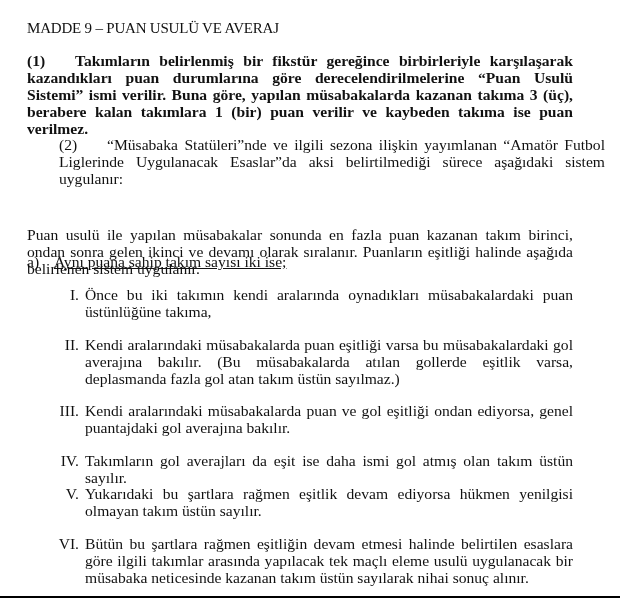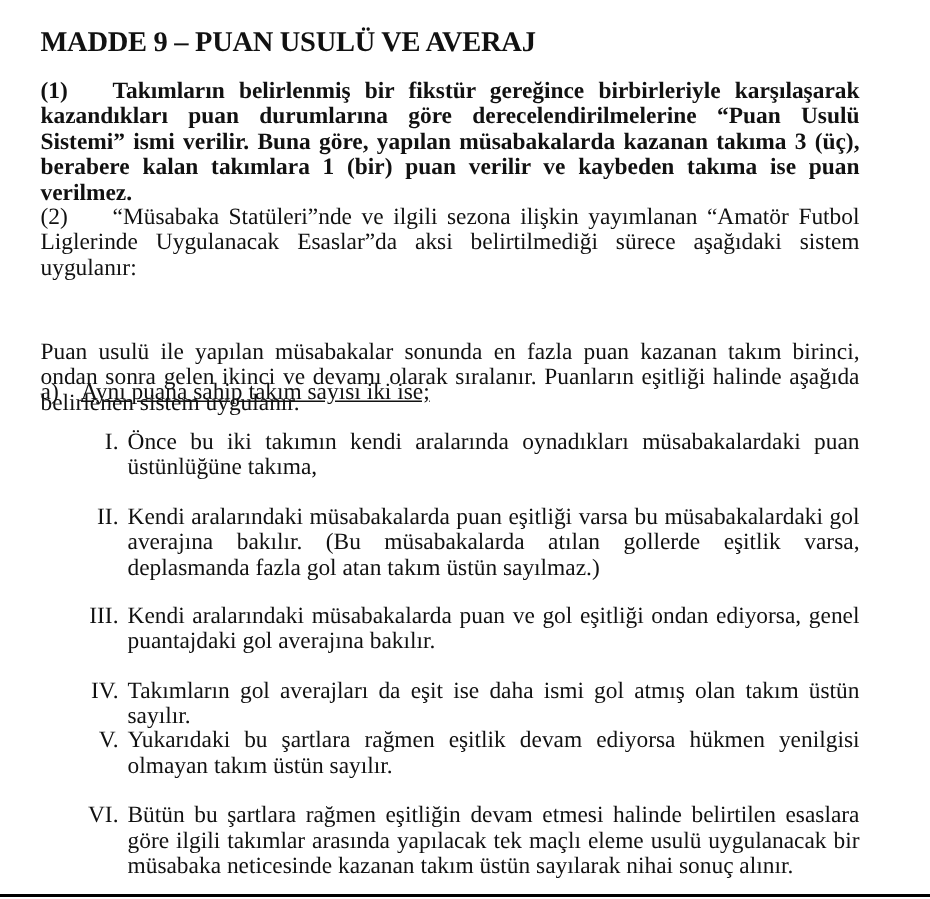--- a/index.html
+++ b/index.html
@@ -6,21 +6,21 @@
   body {
     width: 620px; height: 599px; overflow: hidden;
     background: #ffffff; color: #111111;
     font-family: "Liberation Serif", "DejaVu Serif", serif;
     font-size: 15.6px; line-height: 17px;
     position: relative;
   }
   .page { position: absolute; left: 27px; top: 0; width: 546px; }
   .title {
     position: absolute; top: 20px; left: 0;
-    font-weight: bold; font-size: 19px; letter-spacing: -0.2px;
+    font-weight: normal; font-size: 15px; letter-spacing: -0.2px;
   }
   .para { position: absolute; left: 0; width: 546px; text-align: justify; }
   .para .num { display: inline-block; width: 48px; }
   .item {
     position: absolute; left: 0; width: 546px;
   }
   .item .roman {
     position: absolute; left: 0; width: 52px; text-align: right;
   }
   .item .text {
@@ -35,21 +35,21 @@
 </head>
 <body>
 
 <div class="page">
   <div class="title">MADDE 9 – PUAN USULÜ VE AVERAJ</div>
 
   <div class="para" style="top:52px;font-weight:bold;">
     <span class="num">(1)</span><span>Takımların belirlenmiş bir fikstür gereğince birbirleriyle karşılaşarak kazandıkları puan durumlarına göre derecelendirilmelerine “Puan Usulü Sistemi” ismi verilir. Buna göre, yapılan müsabakalarda kazanan takıma 3 (üç), berabere kalan takımlara 1 (bir) puan verilir ve kaybeden takıma ise puan verilmez.</span>
   </div>
 
-  <div class="para" style="top:136px;">
+  <div class="para" style="top:136px;margin-left:32px;">
     <span class="num">(2)</span><span>“Müsabaka Statüleri”nde ve ilgili sezona ilişkin yayımlanan “Amatör Futbol Liglerinde Uygulanacak Esaslar”da aksi belirtilmediği sürece aşağıdaki sistem uygulanır:</span>
   </div>
 
   <div class="para" style="top:186px;margin-top:40px;">Puan usulü ile yapılan müsabakalar sonunda en fazla puan kazanan takım birinci, ondan sonra gelen ikinci ve devamı olarak sıralanır. Puanların eşitliği halinde aşağıda belirlenen sistem uygulanır.</div>
 
   <div class="sub" style="top:253px;">
     <span class="lbl">a)</span><span>Aynı puana sahip takım sayısı iki ise;</span>
   </div>
 
   <div class="item" style="top:286px;">

